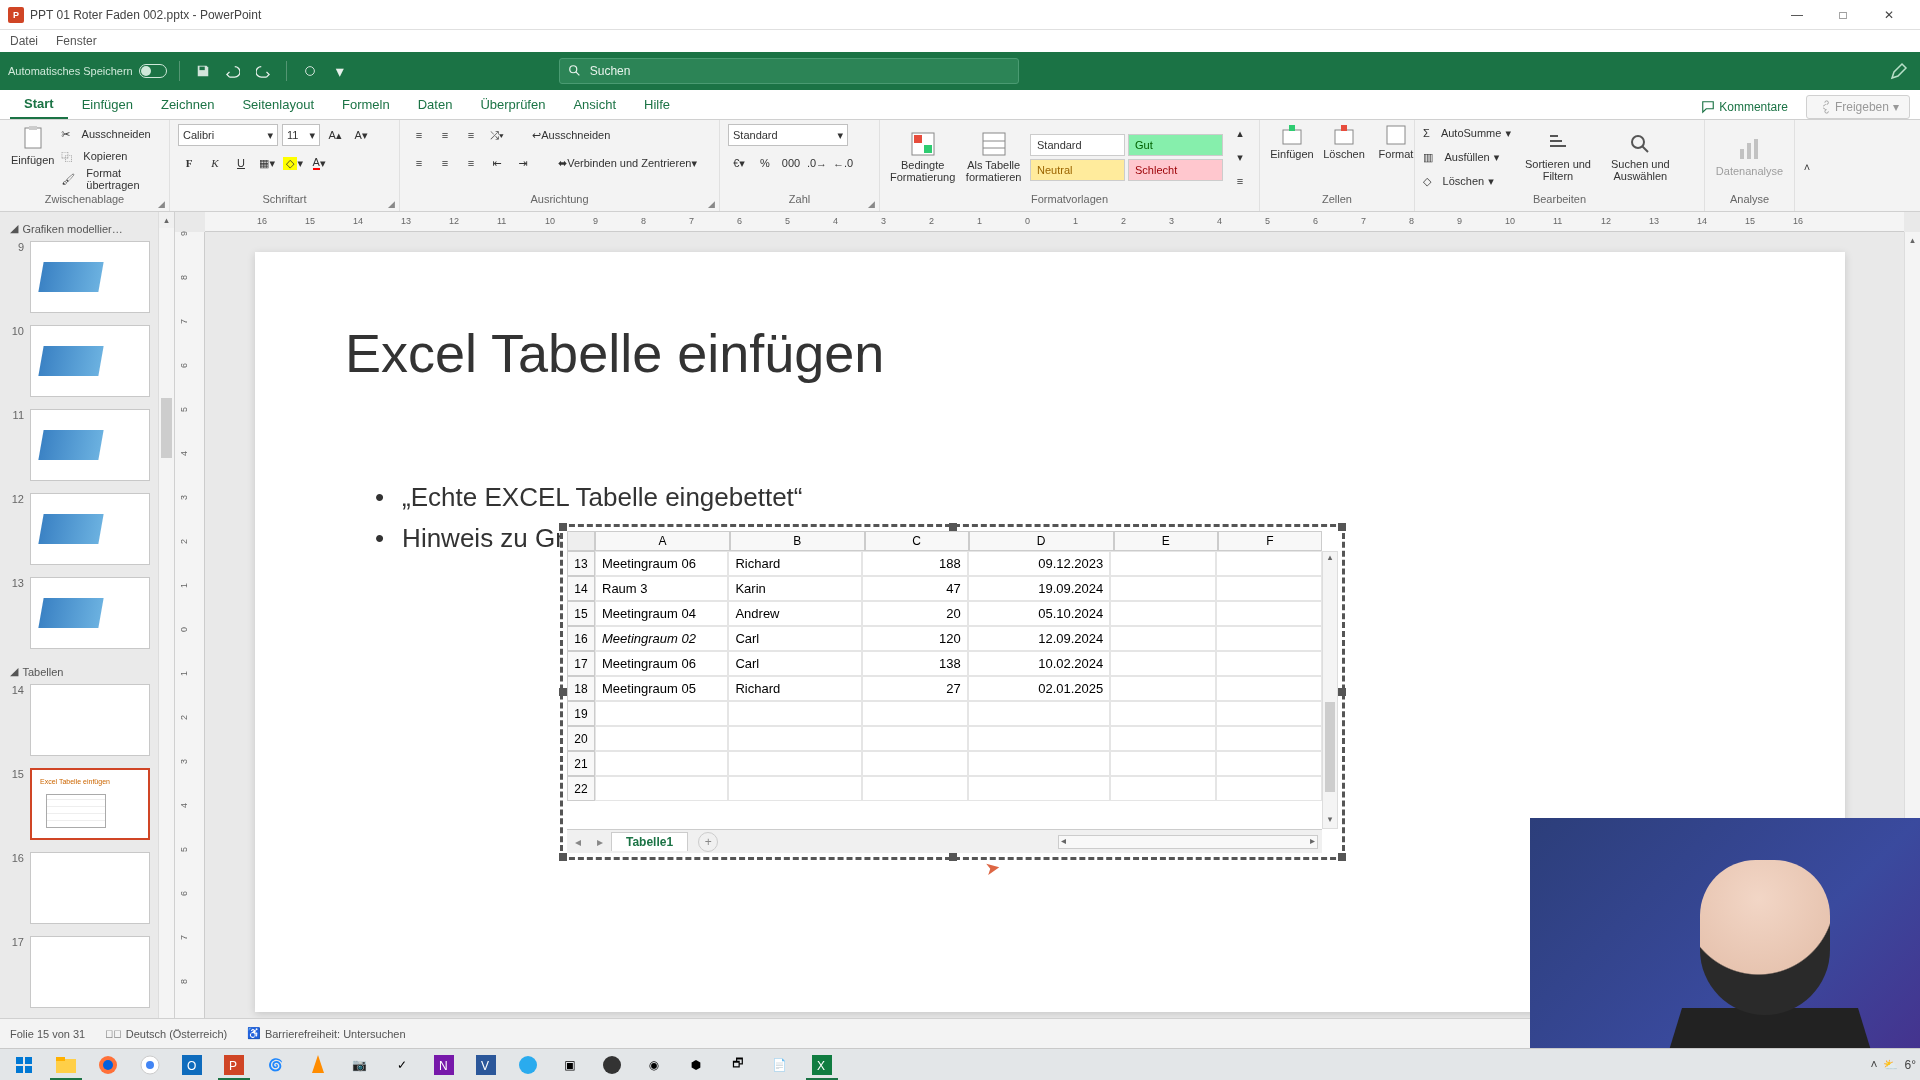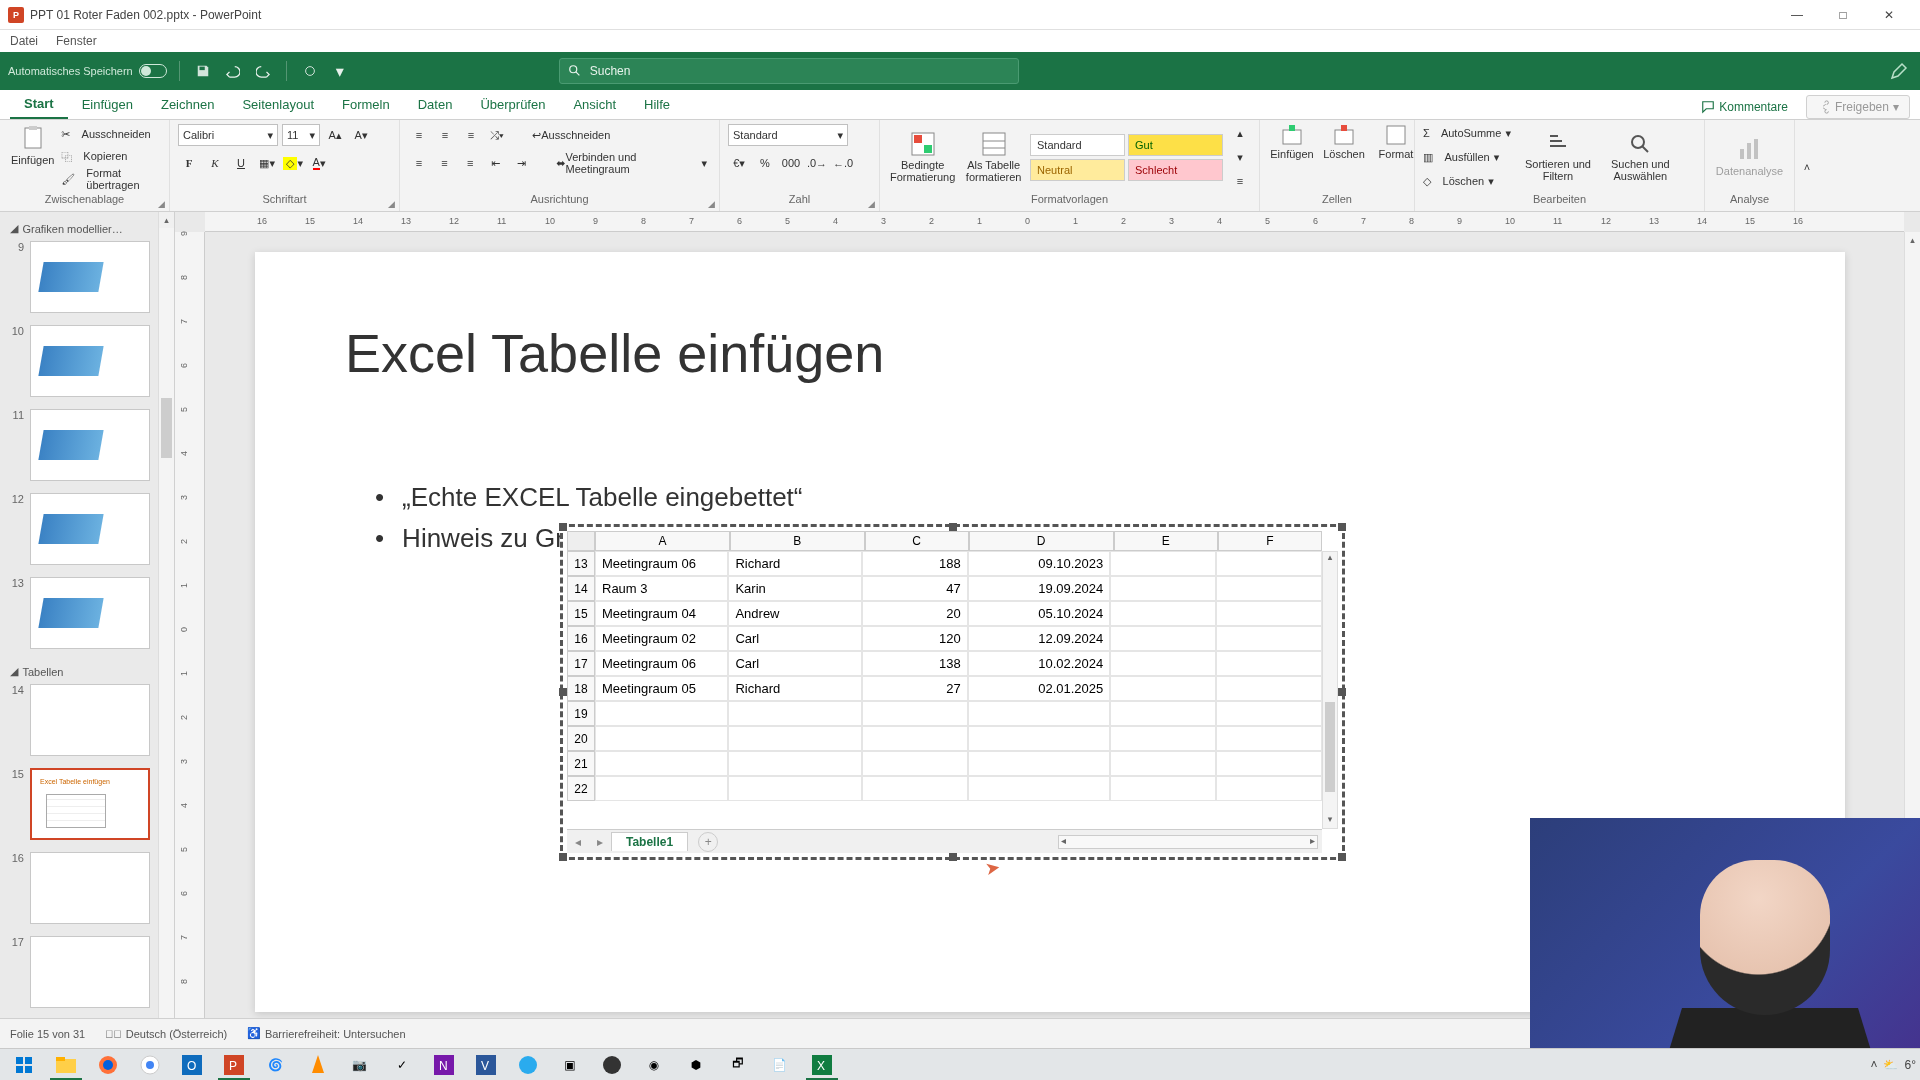--- a/index.html
+++ b/index.html
@@ -270,21 +270,21 @@
         <div style="width:12px"></div>
         <div class="small-btn" style="width:auto;padding:0 4px">↩ <span>Ausschneiden</span></div>
       </div>
       <div class="small-row" style="margin-top:6px">
         <div class="small-btn">≡</div>
         <div class="small-btn">≡</div>
         <div class="small-btn">≡</div>
         <div class="small-btn">⇤</div>
         <div class="small-btn">⇥</div>
         <div style="width:12px"></div>
-        <div class="small-btn" style="width:auto;padding:0 4px">⬌ <span>Verbinden und Meetingraum</span> ▾</div>
+        <div class="small-btn" style="width:auto;padding:0 4px">⬌ <span>Verbinden und Zentrieren</span> ▾</div>
       </div>
     </div>
     <div class="group-label"><span>Ausrichtung</span><span class="launcher">◢</span></div>
   </div>
 
   <div class="group" style="width:160px">
     <div>
       <div class="small-row">
         <div class="num-fmt">
             <span>Standard</span>
@@ -319,21 +319,21 @@
             <line x1="2" y1="10" x2="24" y2="10" stroke="#888"></line>
             <line x1="2" y1="17" x2="24" y2="17" stroke="#888"></line>
           </svg>
         <span style="text-align:center;white-space:pre">Als Tabelle
 formatieren</span>
       </div>
       <div class="style-grid">
         <div class="style-pill" style="background:#fff">
             <span>Standard</span>
           </div>
-        <div class="style-pill" style="background:#fde047;color:#006100">
+        <div class="style-pill" style="background:#86efac;color:#006100">
             <span>Gut</span>
           </div>
         <div class="style-pill" style="background:#ffeb9c;color:#9c6500">
             <span>Neutral</span>
           </div>
         <div class="style-pill" style="background:#ffc7ce;color:#9c0006">
             <span>Schlecht</span>
           </div>
       </div>
       <div style="display:flex;flex-direction:column;gap:2px">
@@ -588,21 +588,21 @@
             <div class="col-hdr" style="flex:1.4">D</div>
             <div class="col-hdr">E</div>
             <div class="col-hdr">F</div>
           </div>
           <div class="xrows" id="excel-rows">
               <div class="xrow">
                 <div class="row-hdr">13</div>
                 <div class="xcell " style="flex: 1.3 1 0%;">Meetingraum 06</div>
                 <div class="xcell " style="flex: 1.3 1 0%;">Richard</div>
                 <div class="xcell r" style="flex: 1 1 0%;">188</div>
-                <div class="xcell r" style="flex: 1.4 1 0%;">09.10.2023</div>
+                <div class="xcell r" style="flex: 1.4 1 0%;">09.12.2023</div>
                 <div class="xcell " style="flex: 1 1 0%;"></div>
                 <div class="xcell " style="flex: 1 1 0%;"></div>
               </div>
               <div class="xrow">
                 <div class="row-hdr">14</div>
                 <div class="xcell " style="flex: 1.3 1 0%;">Raum 3</div>
                 <div class="xcell " style="flex: 1.3 1 0%;">Karin</div>
                 <div class="xcell r" style="flex: 1 1 0%;">47</div>
                 <div class="xcell r" style="flex: 1.4 1 0%;">19.09.2024</div>
                 <div class="xcell " style="flex: 1 1 0%;"></div>
@@ -612,21 +612,21 @@
                 <div class="row-hdr">15</div>
                 <div class="xcell " style="flex: 1.3 1 0%;">Meetingraum 04</div>
                 <div class="xcell " style="flex: 1.3 1 0%;">Andrew</div>
                 <div class="xcell r" style="flex: 1 1 0%;">20</div>
                 <div class="xcell r" style="flex: 1.4 1 0%;">05.10.2024</div>
                 <div class="xcell " style="flex: 1 1 0%;"></div>
                 <div class="xcell " style="flex: 1 1 0%;"></div>
               </div>
               <div class="xrow">
                 <div class="row-hdr">16</div>
-                <div class="xcell " style="flex: 1.3 1 0%;">Meetingraum 02</div>
+                <div class="xcell " style="flex: 1.3 1 0%; font-style: italic;">Meetingraum 02</div>
                 <div class="xcell " style="flex: 1.3 1 0%;">Carl</div>
                 <div class="xcell r" style="flex: 1 1 0%;">120</div>
                 <div class="xcell r" style="flex: 1.4 1 0%;">12.09.2024</div>
                 <div class="xcell " style="flex: 1 1 0%;"></div>
                 <div class="xcell " style="flex: 1 1 0%;"></div>
               </div>
               <div class="xrow">
                 <div class="row-hdr">17</div>
                 <div class="xcell " style="flex: 1.3 1 0%;">Meetingraum 06</div>
                 <div class="xcell " style="flex: 1.3 1 0%;">Carl</div>

